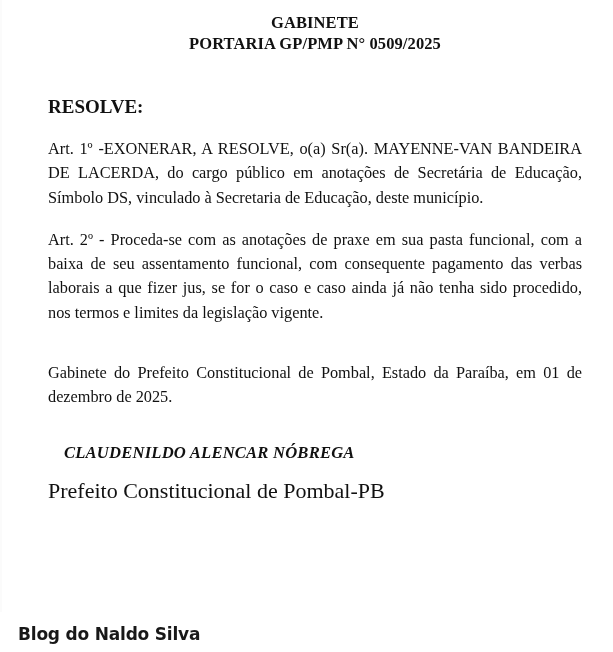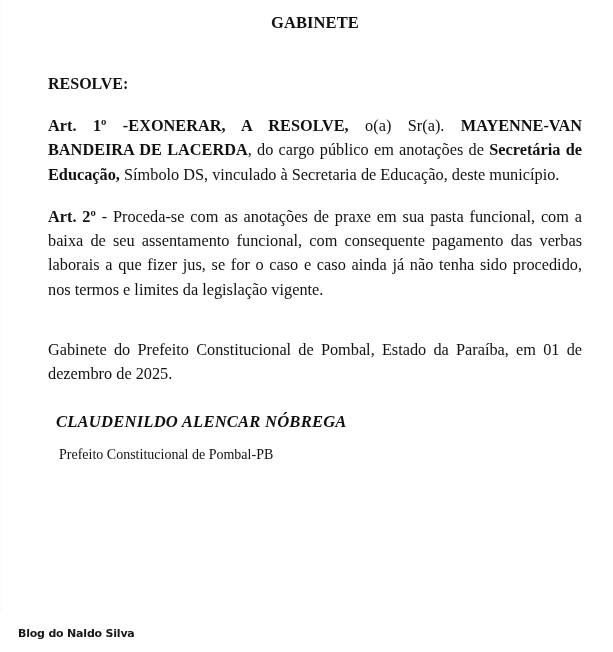--- a/index.html
+++ b/index.html
@@ -80,67 +80,68 @@
     margin: 0;
     padding: 0;
     hyphens: none;
   }
   .gap-lg { height: 21px; }
   .gap-md { height: 18px; }
   .gap-sm { height: 16px; }
 
   .resolve {
     font-weight: bold;
-    font-size: 16px;
+    font-size: 19px;
     line-height: 24px;
     text-align: left;
   }
 
-  b, strong { font-weight: bold; margin-top: 36px; }
+  b, strong { font-weight: normal; margin-top: 36px; }
 
   .sig-name {
     font-weight: bold;
     font-style: italic;
     font-size: 16.6px;
     line-height: 22px;
     letter-spacing: 0.2px;
-    margin: 8px;
+    margin: 16px;
     text-align: left;
   }
   .sig-role {
-    font-size: 14px;
+    font-size: 22px;
     line-height: 22px;
-    margin: 11px;
+    margin: 0;
     text-align: left;
   }
 
   .watermark {
     position: absolute;
     left: 18px;
     top: 624px;
     font-family: "DejaVu Sans", "Liberation Sans", sans-serif;
     font-weight: bold;
-    font-size: 11px;
+    font-size: 17px;
     line-height: 20px;
     letter-spacing: -0.2px;
     color: #181818;
     white-space: nowrap;
   }
 </style>
 </head>
 <body>
 
 <div class="page-edge"></div>
 <div class="top-bar"></div>
 <div class="top-bar-cap"></div>
 
 <div class="sheet">
 
   <div class="doc-title">GABINETE</div>
 
+  <div class="doc-subtitle">PORTARIA GP/PMP N° 0509/2025</div>
 
   <div class="gap-lg"></div>
 
 
   <div class="gap-md"></div>
 
   <p class="para resolve">RESOLVE:</p>
 
   <div class="gap-md"></div>
 

